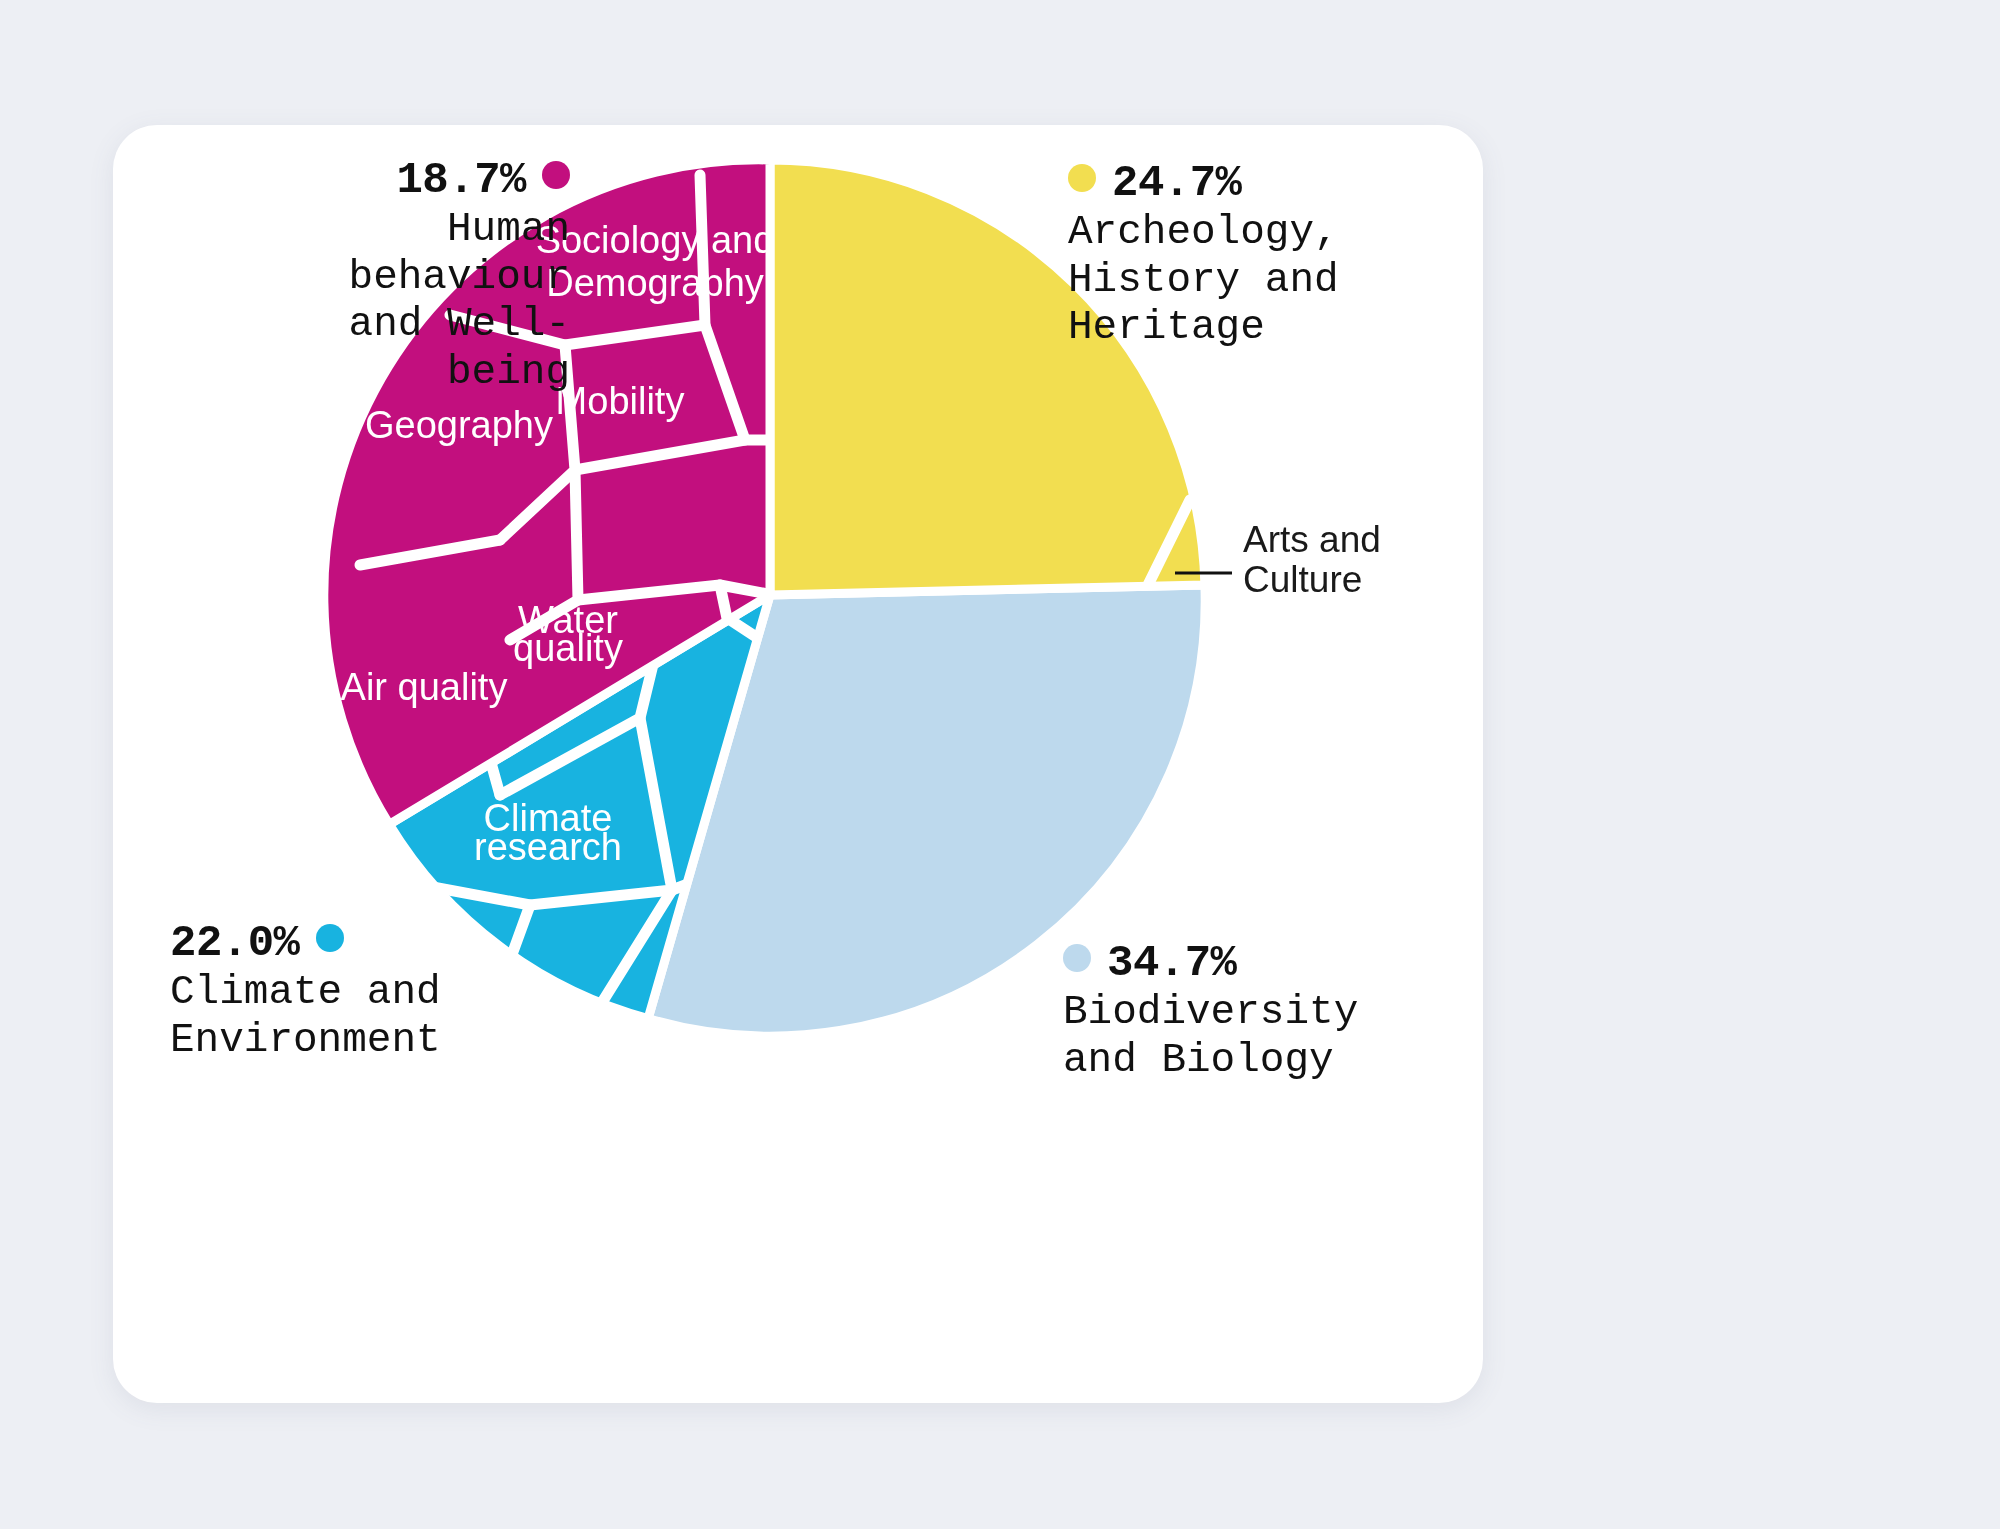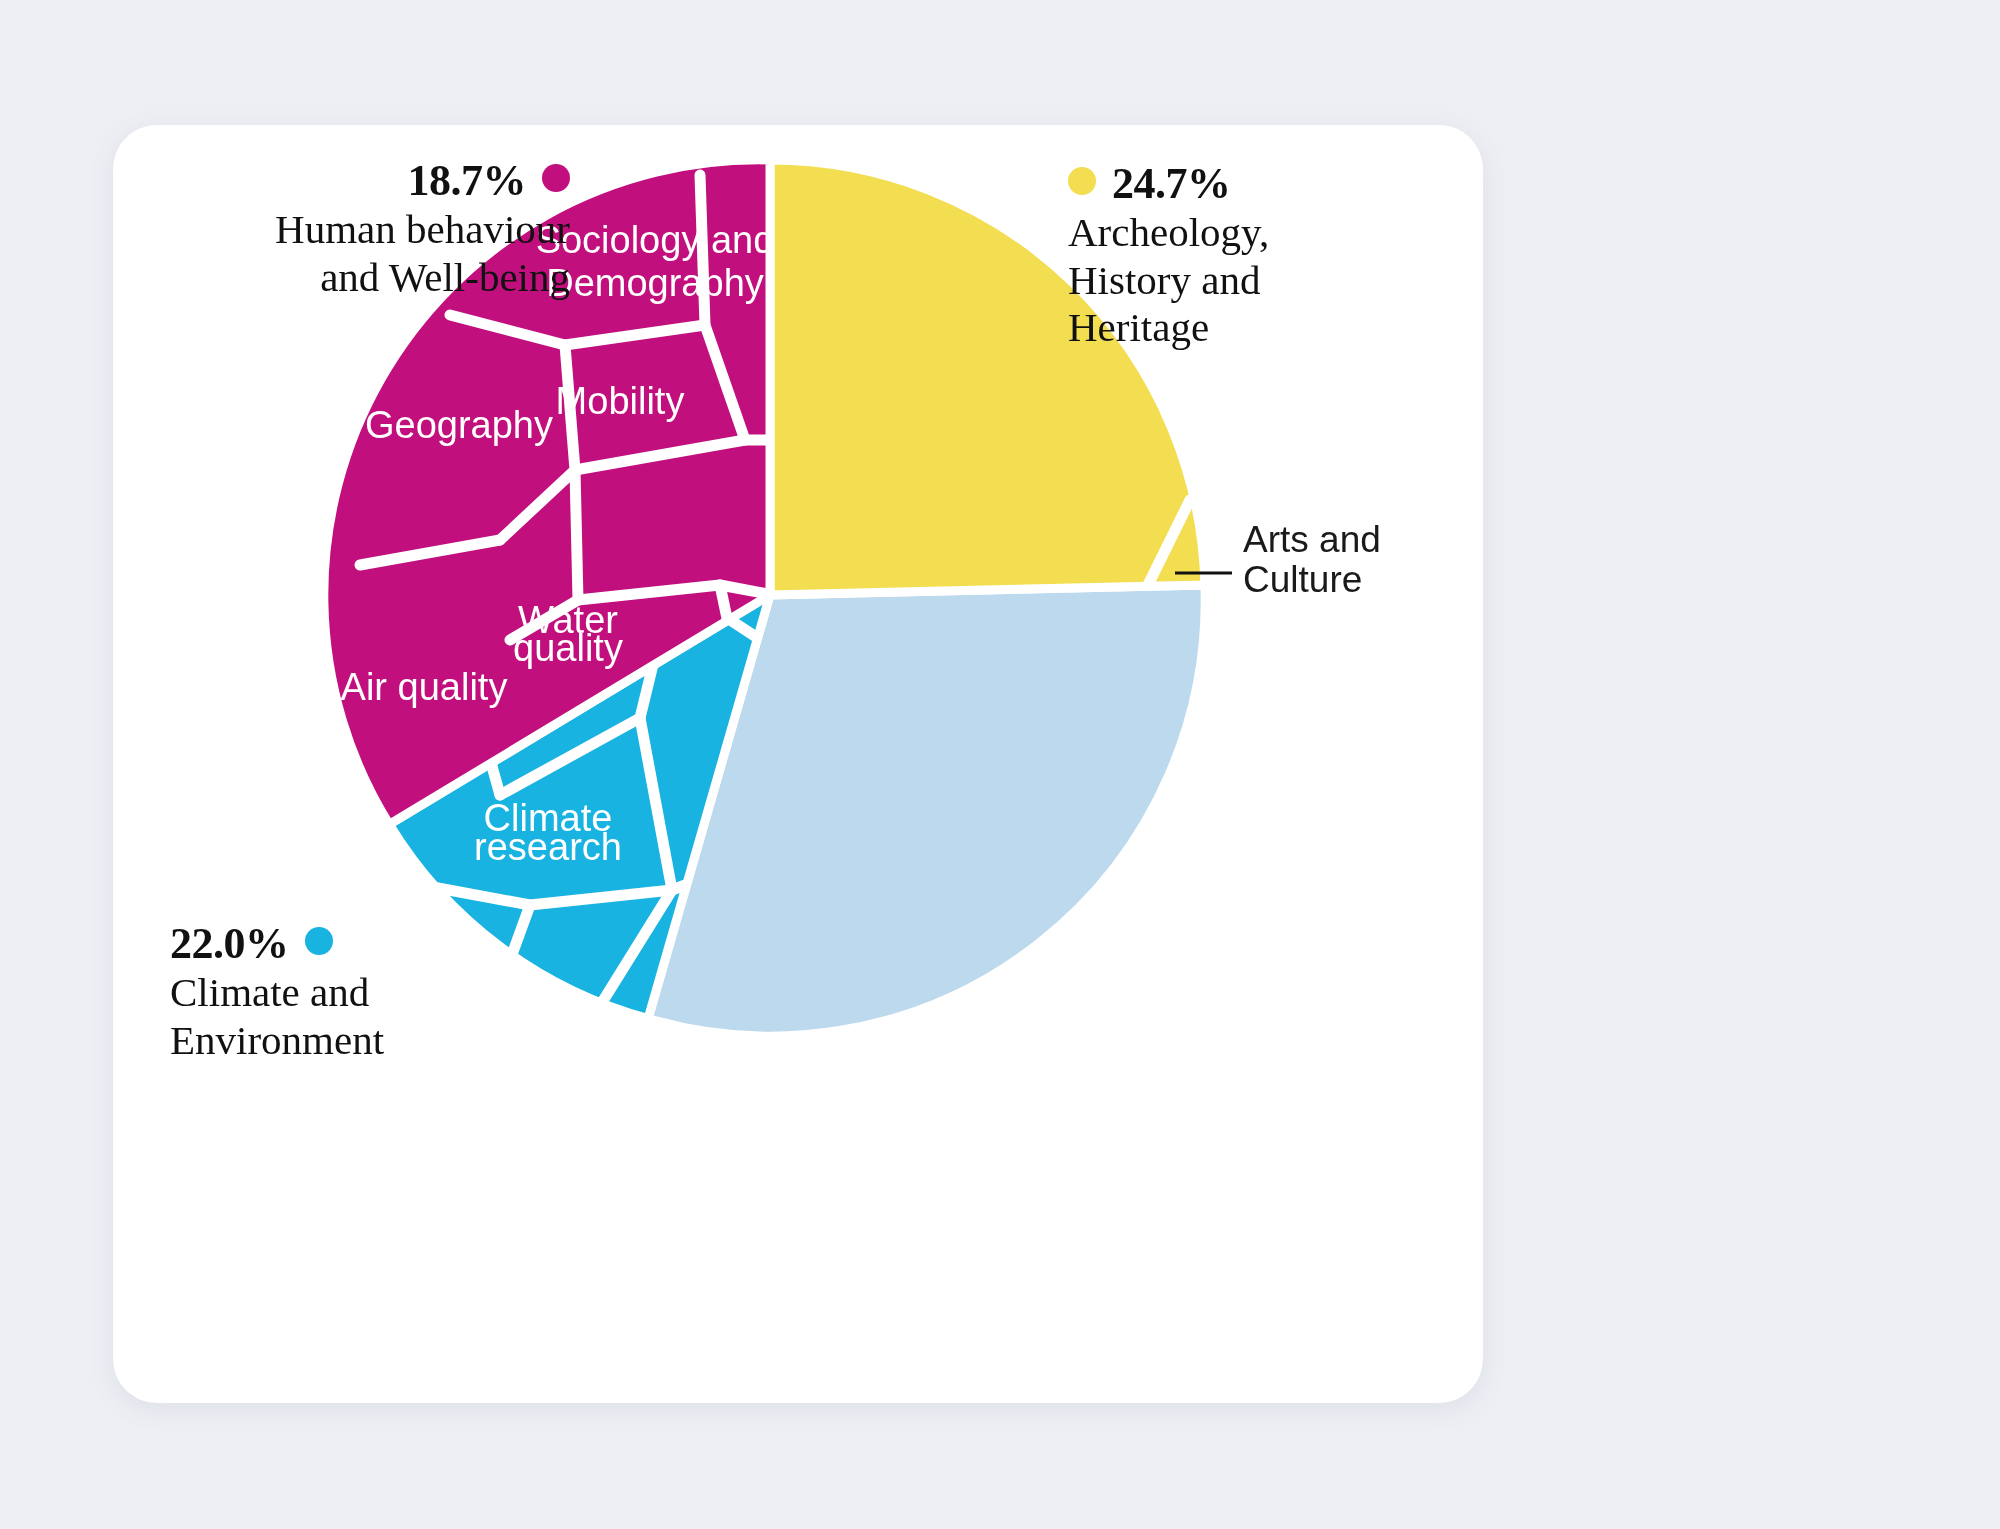--- a/index.html
+++ b/index.html
@@ -44,21 +44,21 @@
   }
   .callout-label {
     fill: #1a1a1a;
     font-family: "Liberation Sans", sans-serif;
     font-size: 37px;
     font-weight: 400;
   }
   
   .legend {
     position: absolute;
-    font-family: Liberation Serif, serif;
+    font-family: Liberation Mono, monospace;
     color: #111111;
     line-height: 1.16;
   }
   .legend .pct {
     font-weight: 700;
     font-size: 44px;
     letter-spacing: -0.5px;
   }
   .legend .name {
     font-weight: 400;
@@ -205,14 +205,21 @@
   </div>
 
   <div class="legend legend-bl">
     <span class="row1">
       <span class="pct">22.0%</span><span class="dot" style="background:#18B3E0"></span>
     </span>
     <span class="name">Climate and
 Environment</span>
   </div>
 
+  <div class="legend legend-br">
+    <span class="row1">
+      <span class="dot" style="background:#BDD9ED"></span><span class="pct">34.7%</span>
+    </span>
+    <span class="name">Biodiversity
+and Biology</span>
+  </div>
 
 </div>
 
 </body></html>

